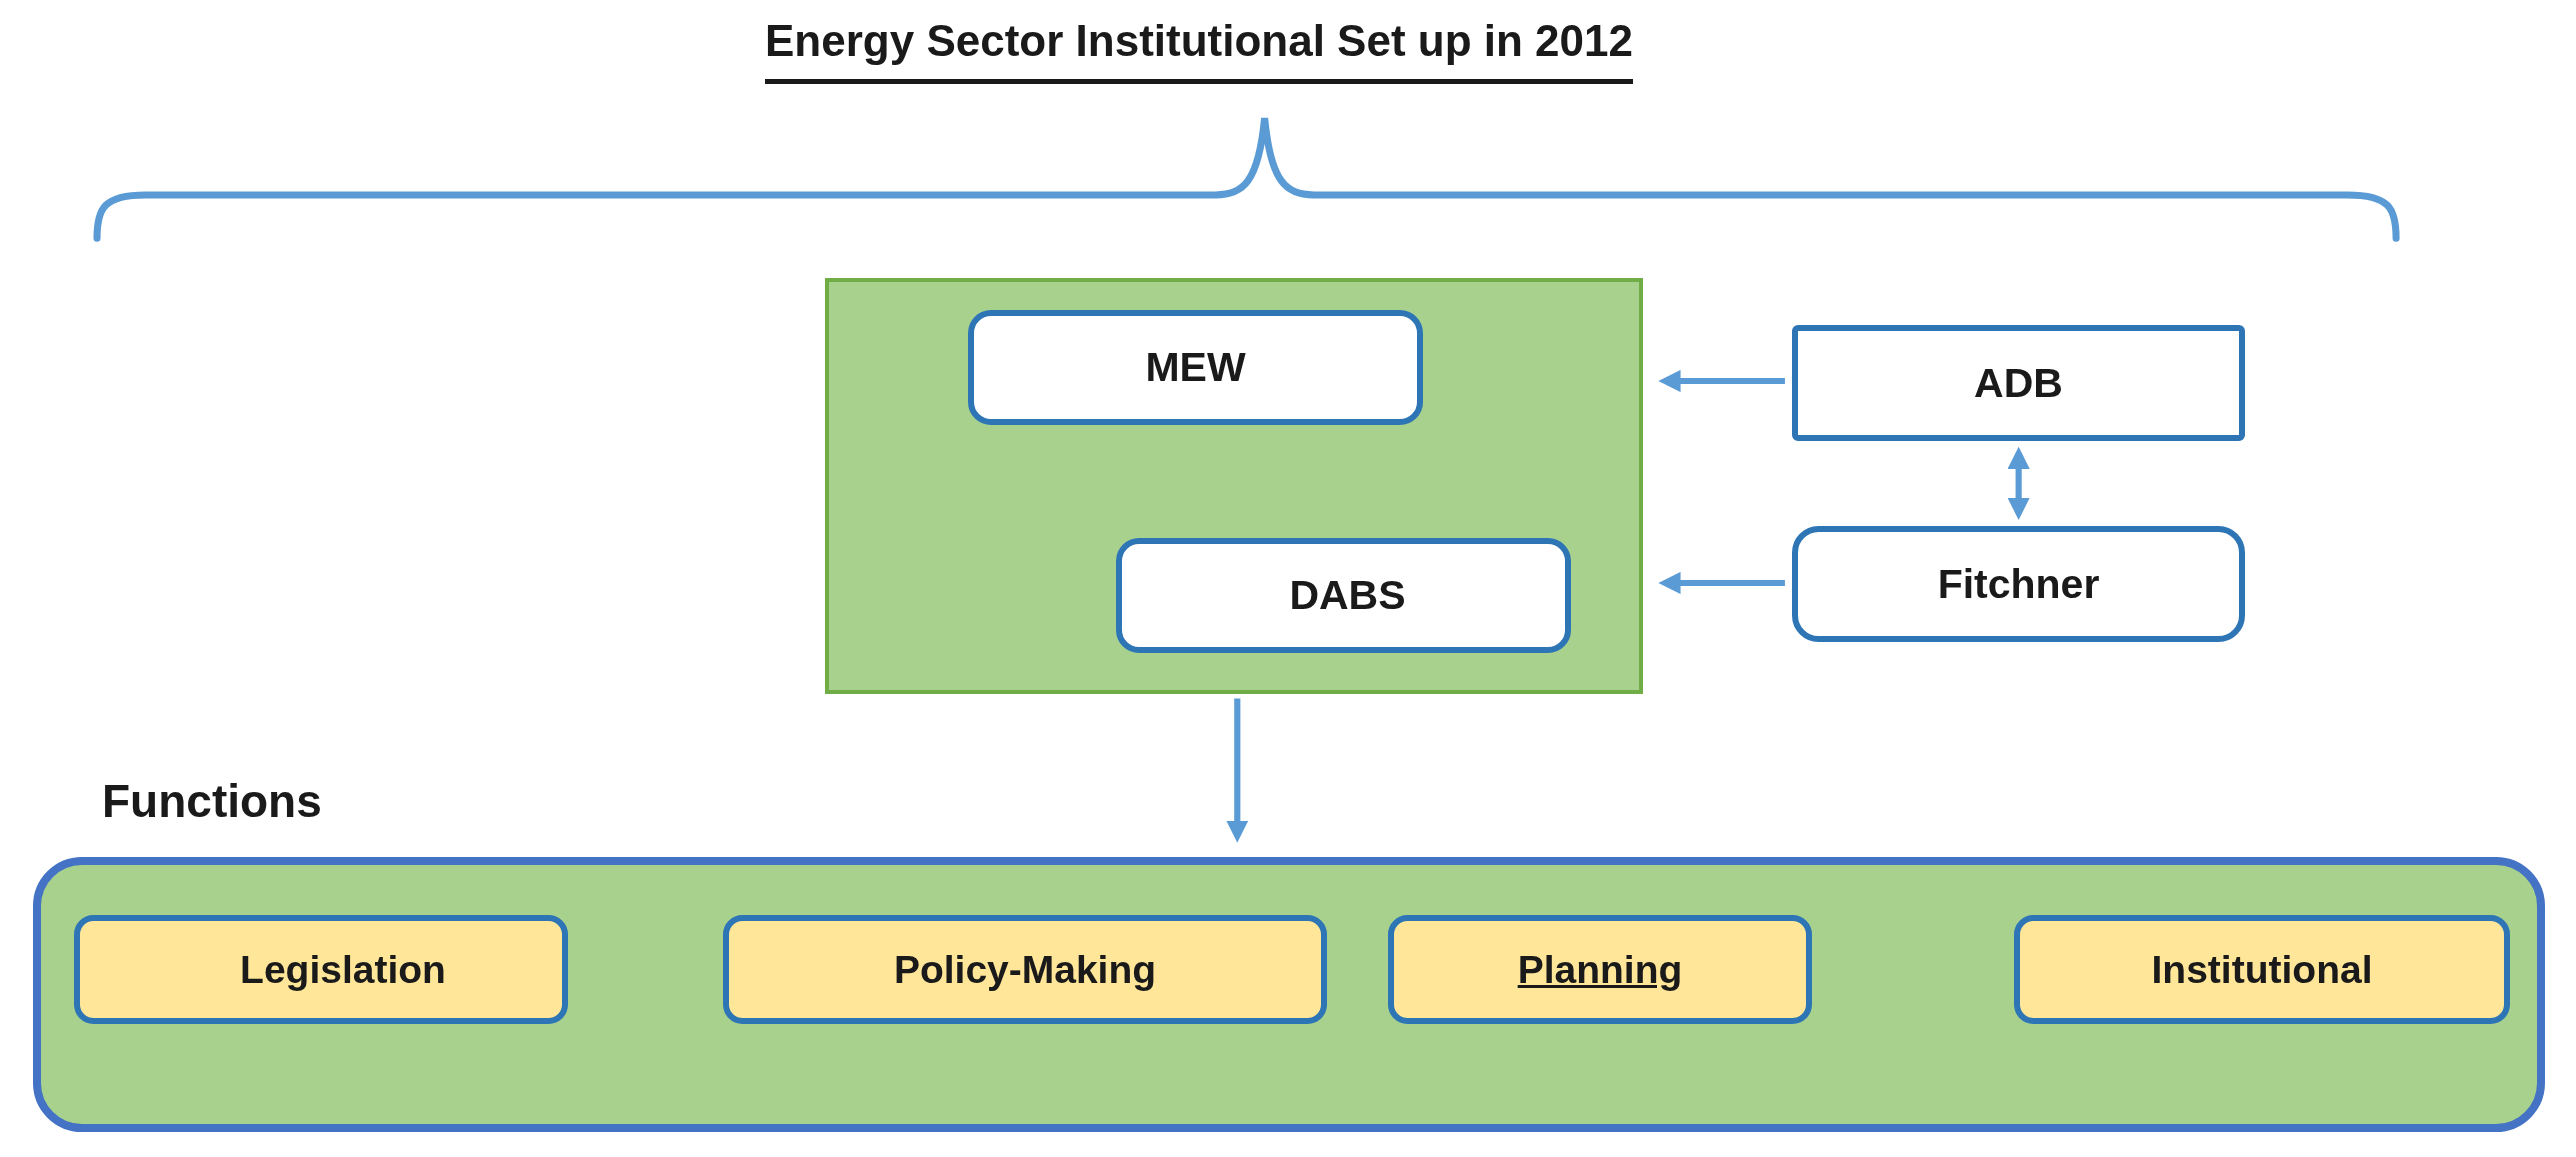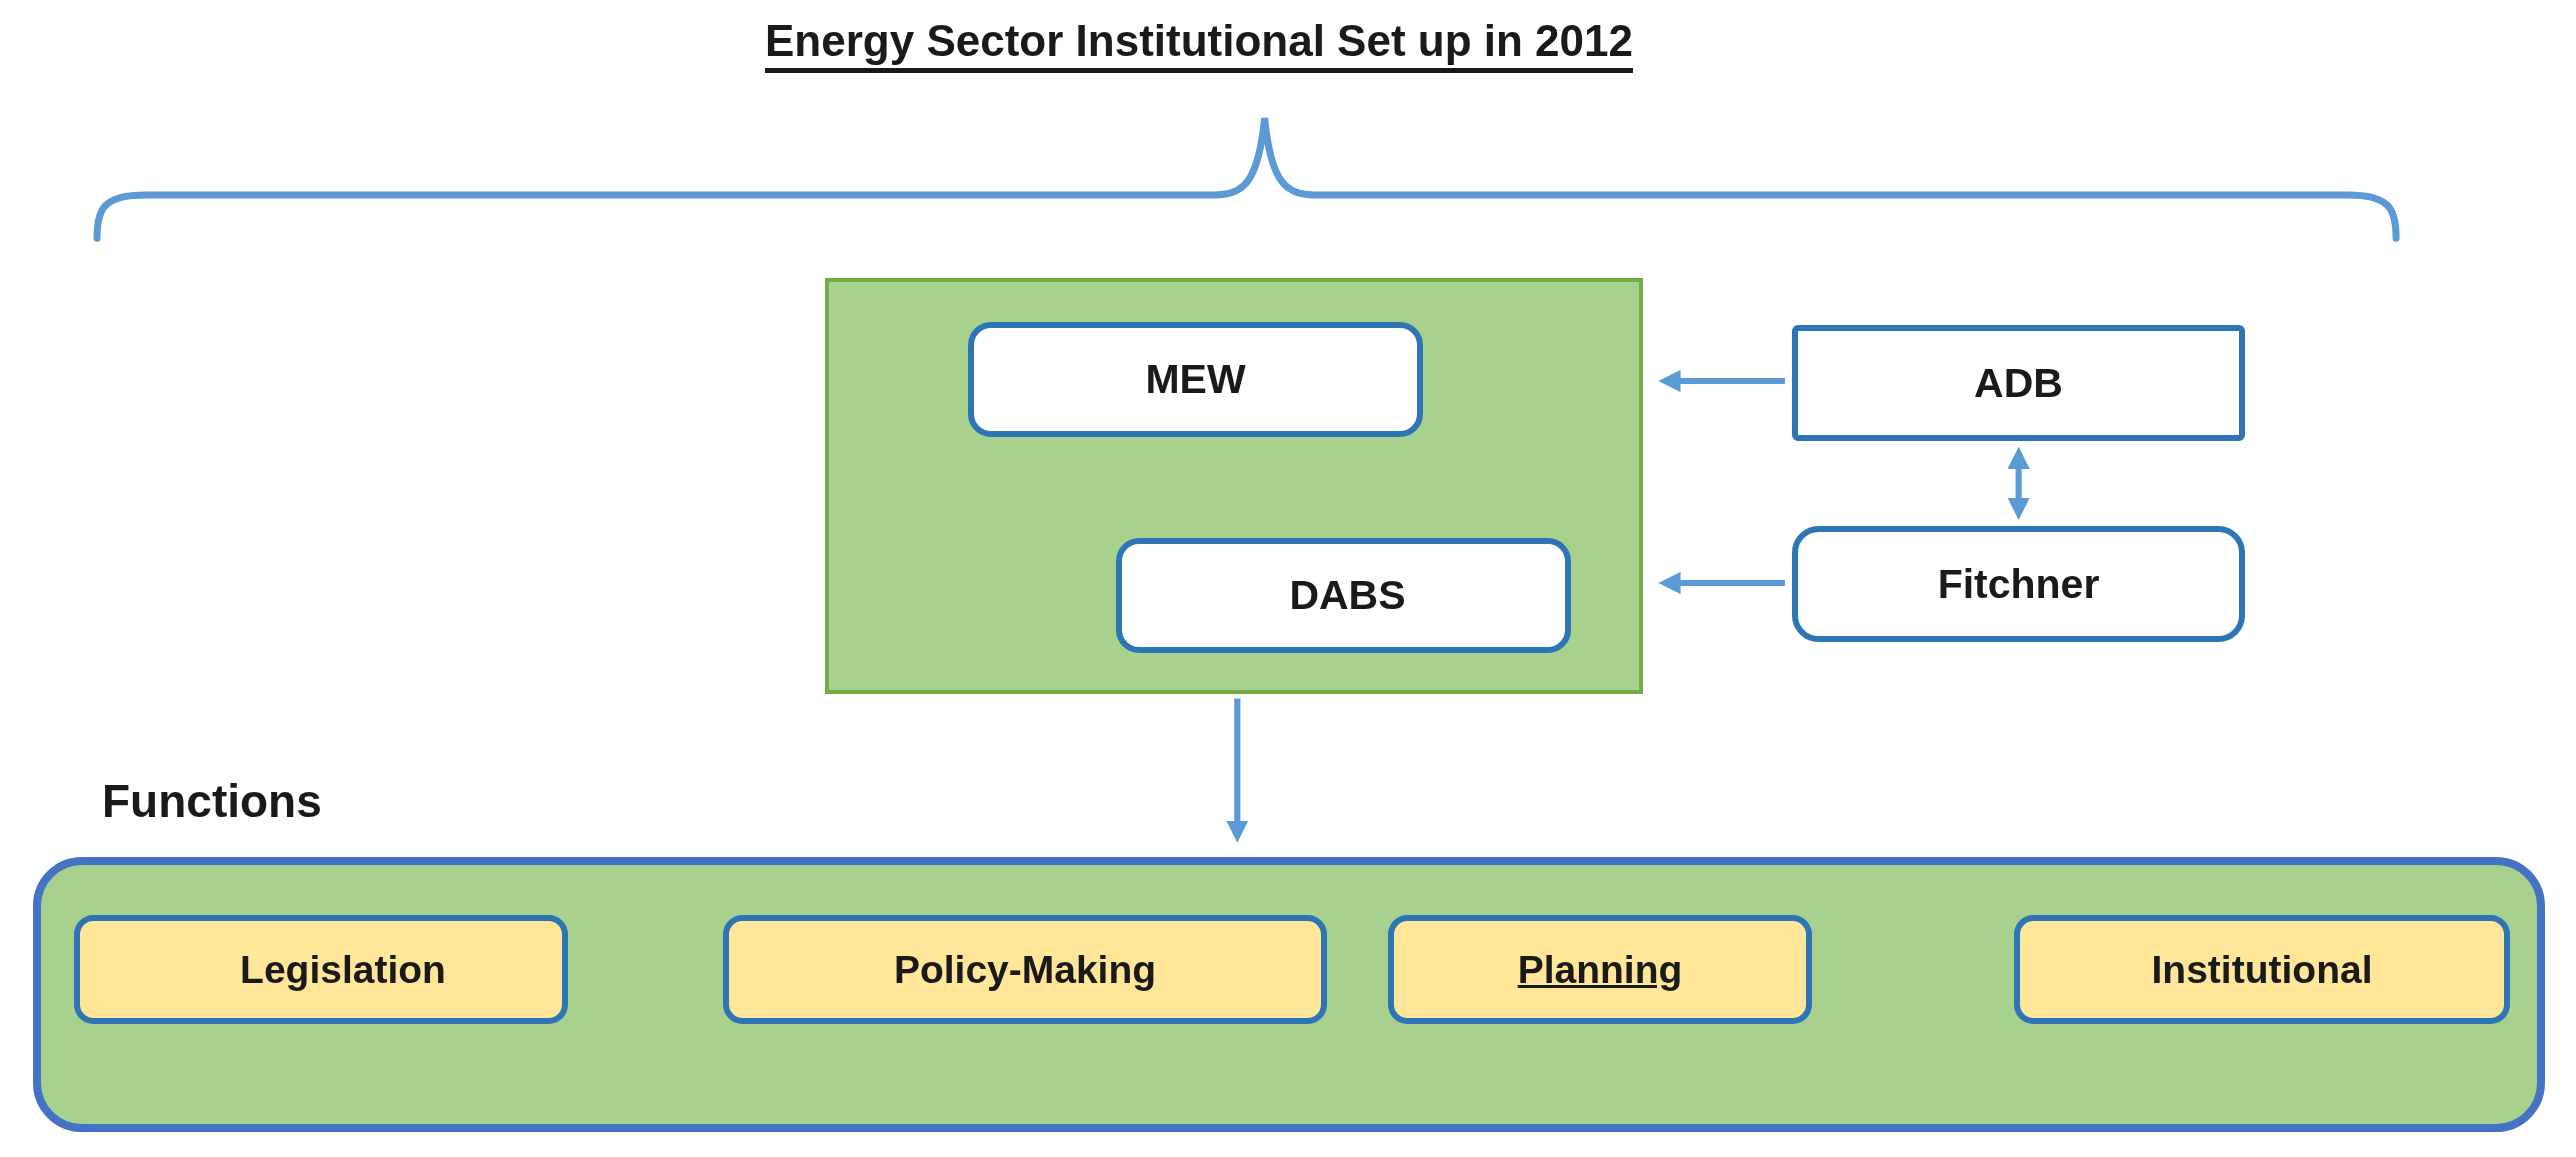--- a/index.html
+++ b/index.html
@@ -15,34 +15,34 @@
   *{margin:0;padding:0;box-sizing:border-box;}
   html,body{background:#ffffff;}
   body{
     width:2576px;height:1158px;position:relative;overflow:hidden;
     font-family:"Liberation Sans","DejaVu Sans",sans-serif;color:var(--text);
   }
   .abs{position:absolute;}
   .title{
     left:765px;top:16px;
     font-size:44px;font-weight:bold;white-space:nowrap;
-    border-bottom:5.3px solid var(--text);padding-bottom:2px;
+    border-bottom:5.3px solid var(--text);padding-bottom:13px;
     letter-spacing:0px;
   }
   svg.connectors{left:0;top:0;width:2576px;height:1158px;pointer-events:none;}
   .group-box{
     left:825px;top:278px;width:818px;height:416px;
     background:var(--green-fill);border:4.4px solid var(--green-border);
   }
   .node{
     background:#ffffff;border:6.2px solid var(--blue-dark);border-radius:23px;
     display:flex;align-items:center;justify-content:center;
     font-size:41px;font-weight:bold;
   }
-  .node-mew{left:968px;top:322px;width:455px;height:115px;}
+  .node-mew{left:968px;top:310px;width:455px;height:115px;}
   .node-dabs{left:1116px;top:538px;width:455px;height:115px;padding-left:8px;}
   .node-adb{left:1792px;top:325px;width:453px;height:116px;border-radius:6px;}
   .node-fitchner{left:1792px;top:526px;width:453px;height:116px;border-radius:26.5px;text-align:right;}
   .functions-label{
     left:102px;top:774px;font-size:46px;font-weight:bold;white-space:nowrap;
   }
   .functions-box{
     left:33px;top:857px;width:2512px;height:275px;
     background:var(--green-fill);border:8px solid var(--blue-outer);border-radius:49px;
   }

